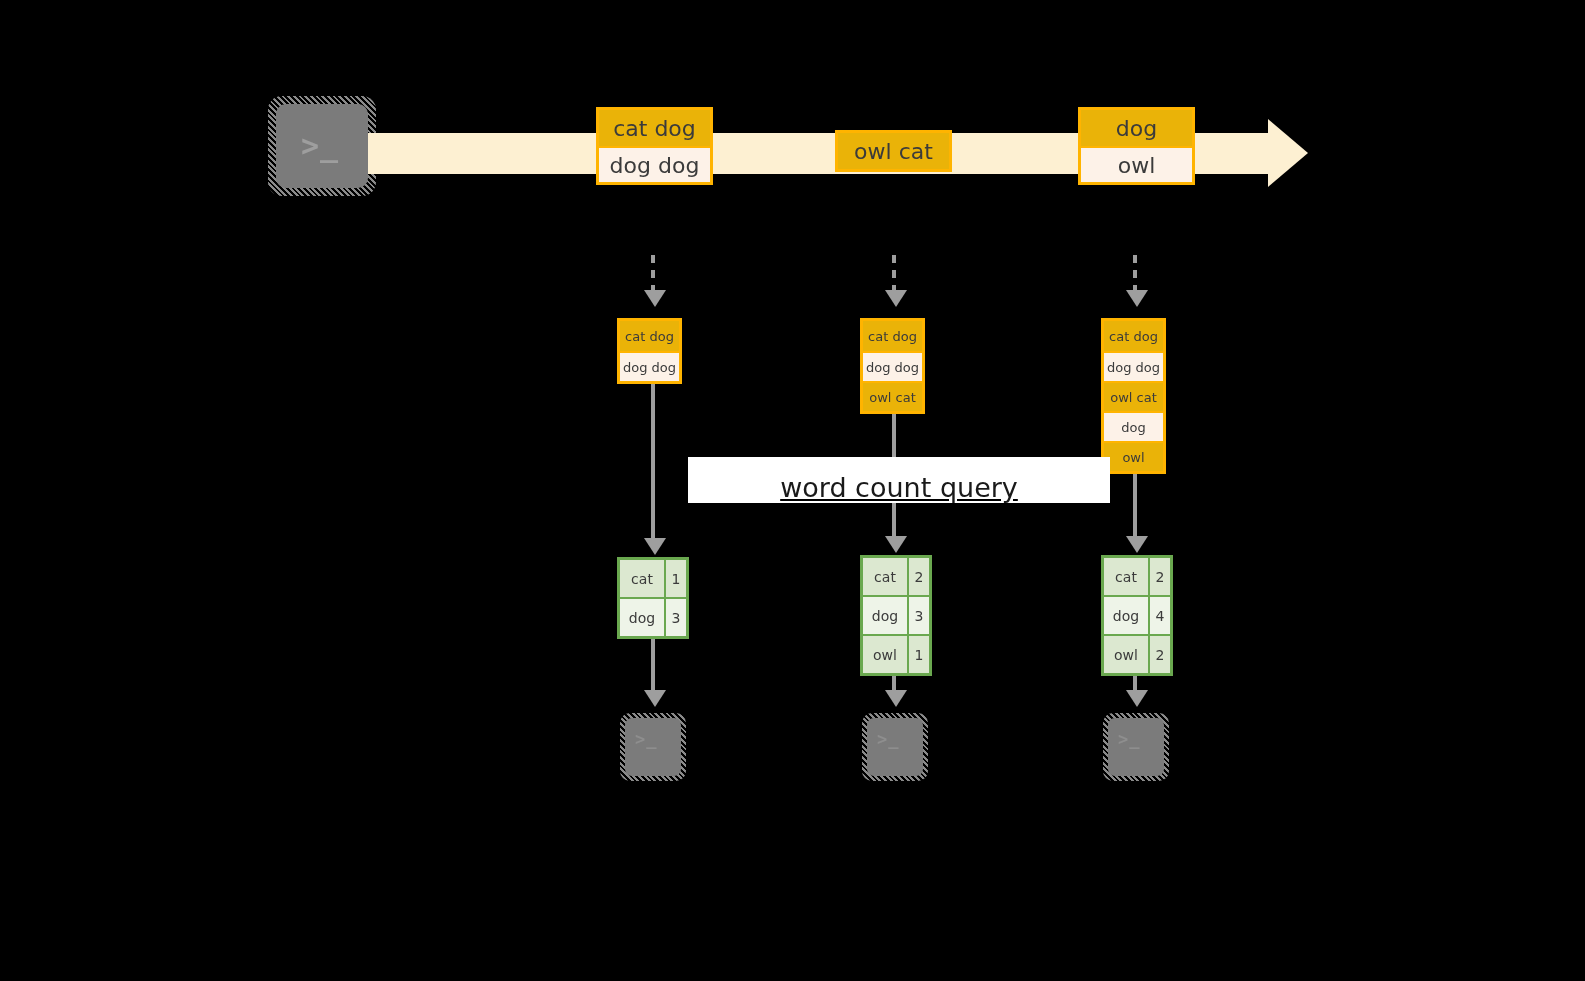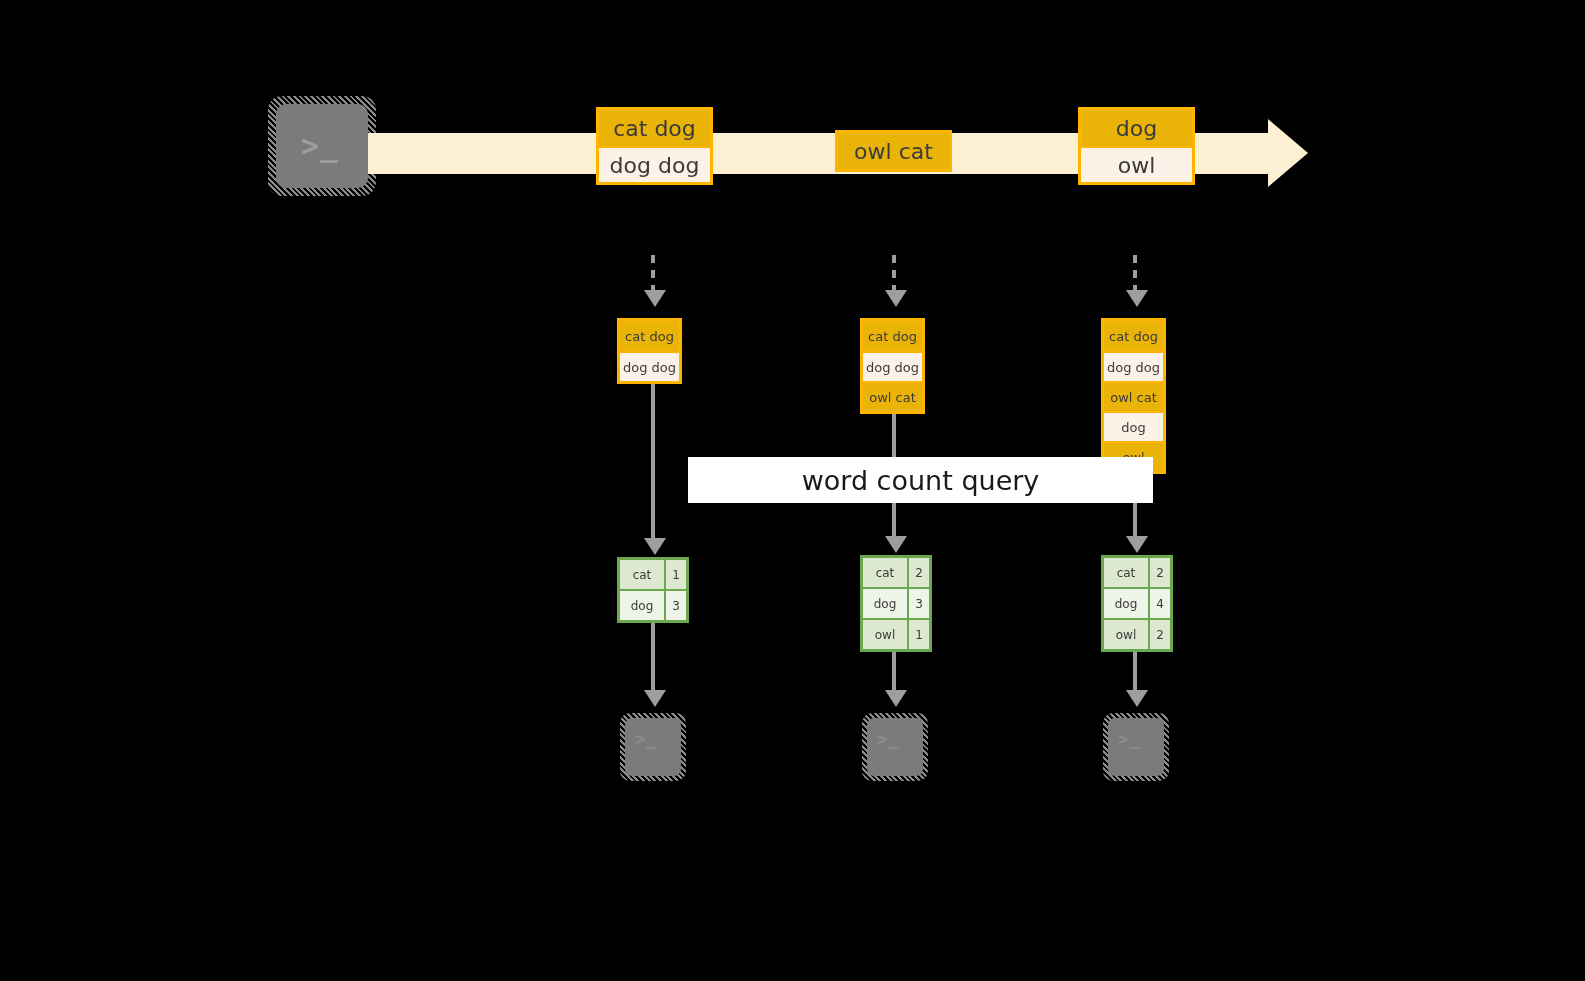--- a/index.html
+++ b/index.html
@@ -96,22 +96,22 @@
     border: 3px solid #6aa84f;
     background: #eef4e8;
     z-index: 5;
   }
   .grow { display: flex; }
   .grow + .grow { border-top: 2px solid #6aa84f; }
   .grow.dark .gcell { background: #dce8d0; }
   .grow.light .gcell { background: #eef4e8; }
   .gcell {
     display: flex; align-items: center; justify-content: center;
-    height: 29px;
-    font-size: 12px;
+    height: 37px;
+    font-size: 14px;
     color: #3b3b3b;
   }
   .gcell.word { width: 44px; }
   .gcell.count { width: 22px; border-left: 2px solid #6aa84f; }
   #gtable-1 { left: 617px; top: 557px; }
   #gtable-2 { left: 860px; top: 555px; }
   #gtable-3 { left: 1101px; top: 555px; }
 
   
   .vline { position: absolute; width: 4px; background: #9e9e9e; z-index: 1; }
@@ -124,24 +124,25 @@
     position: absolute; width: 0; height: 0; z-index: 2;
     border-left: 11px solid transparent;
     border-right: 11px solid transparent;
     border-top: 17px solid #9e9e9e;
   }
 
   
   #query-banner {
     position: absolute;
     left: 688px; top: 457px;
-    width: 465px; height: 46px;
+    width: 422px; height: 46px;
     background: #ffffff;
-    display: flex; align-items: center; justify-content: center;
+    display: flex; align-items: flex-end; justify-content: center;
     z-index: 8;
+    text-decoration: underline;
   }
   #query-banner span {
     font-size: 27px;
     color: #1a1a1a;
     white-space: nowrap;
   }
 </style>
 </head>
 <body>
 

